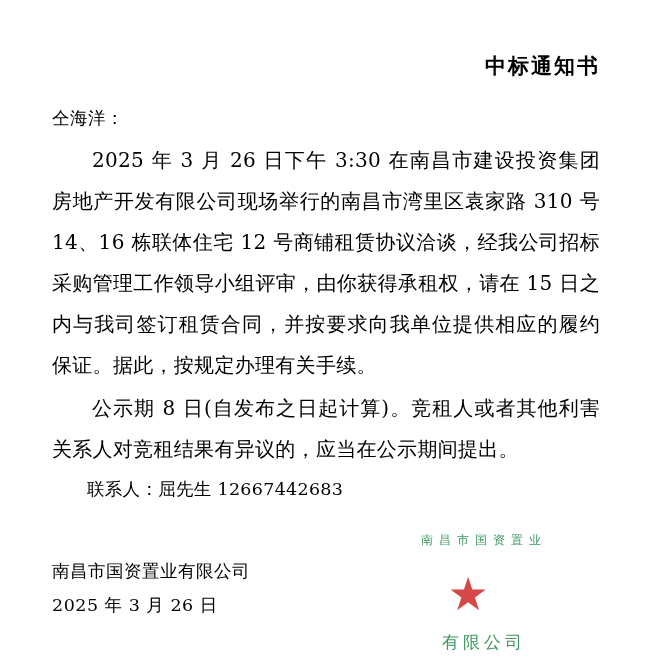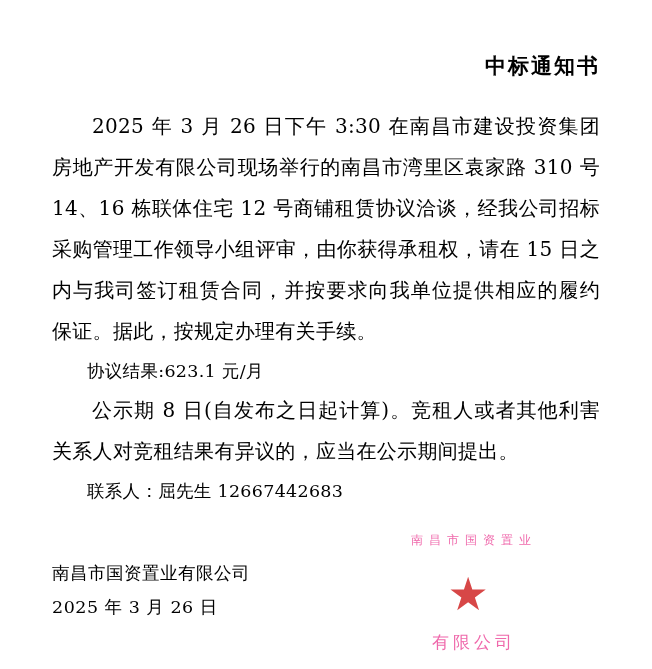--- a/index.html
+++ b/index.html
@@ -88,47 +88,47 @@
     position: absolute;
     left: 50%;
     top: 50%;
     transform: translate(-50%, -50%);
     color: #cf1f1f;
     font-size: 46px;
     line-height: 1;
   }
   .seal-text-top, .seal-text-bottom {
     position: absolute;
-    left: 6px;
+    left: 16px;
     width: 100%;
     text-align: center;
-    color: #ec4899;
+    color: #15803d;
     font-size: 12px;
     letter-spacing: 6px;
   }
   .seal-text-top {
     top: 14px;
   }
   .seal-text-bottom {
     bottom: 16px;
     font-size: 17px;
     letter-spacing: 4px;
   }
 </style>
 </head>
 <body>
 
 <div class="page">
 
   <div class="doc-title">中标通知书</div>
 
+  <div class="salutation">仝海洋：</div>
 
   <p class="para">2025 年 3 月 26 日下午 3:30 在南昌市建设投资集团房地产开发有限公司现场举行的南昌市湾里区袁家路 310 号 14、16 栋联体住宅 12 号商铺租赁协议洽谈，经我公司招标采购管理工作领导小组评审，由你获得承租权，请在 15 日之内与我司签订租赁合同，并按要求向我单位提供相应的履约保证。据此，按规定办理有关手续。</p>
 
-  <p class="para-tight">协议结果:623.1 元/月</p>
 
   <p class="para">公示期 8 日(自发布之日起计算)。竞租人或者其他利害关系人对竞租结果有异议的，应当在公示期间提出。</p>
 
   <p class="para-tight">联系人：屈先生 12667442683</p>
 
   <div class="signature-block">
     <div class="sig-line">南昌市国资置业有限公司</div>
     <div class="sig-line">2025 年 3 月 26 日</div>
   </div>
 

